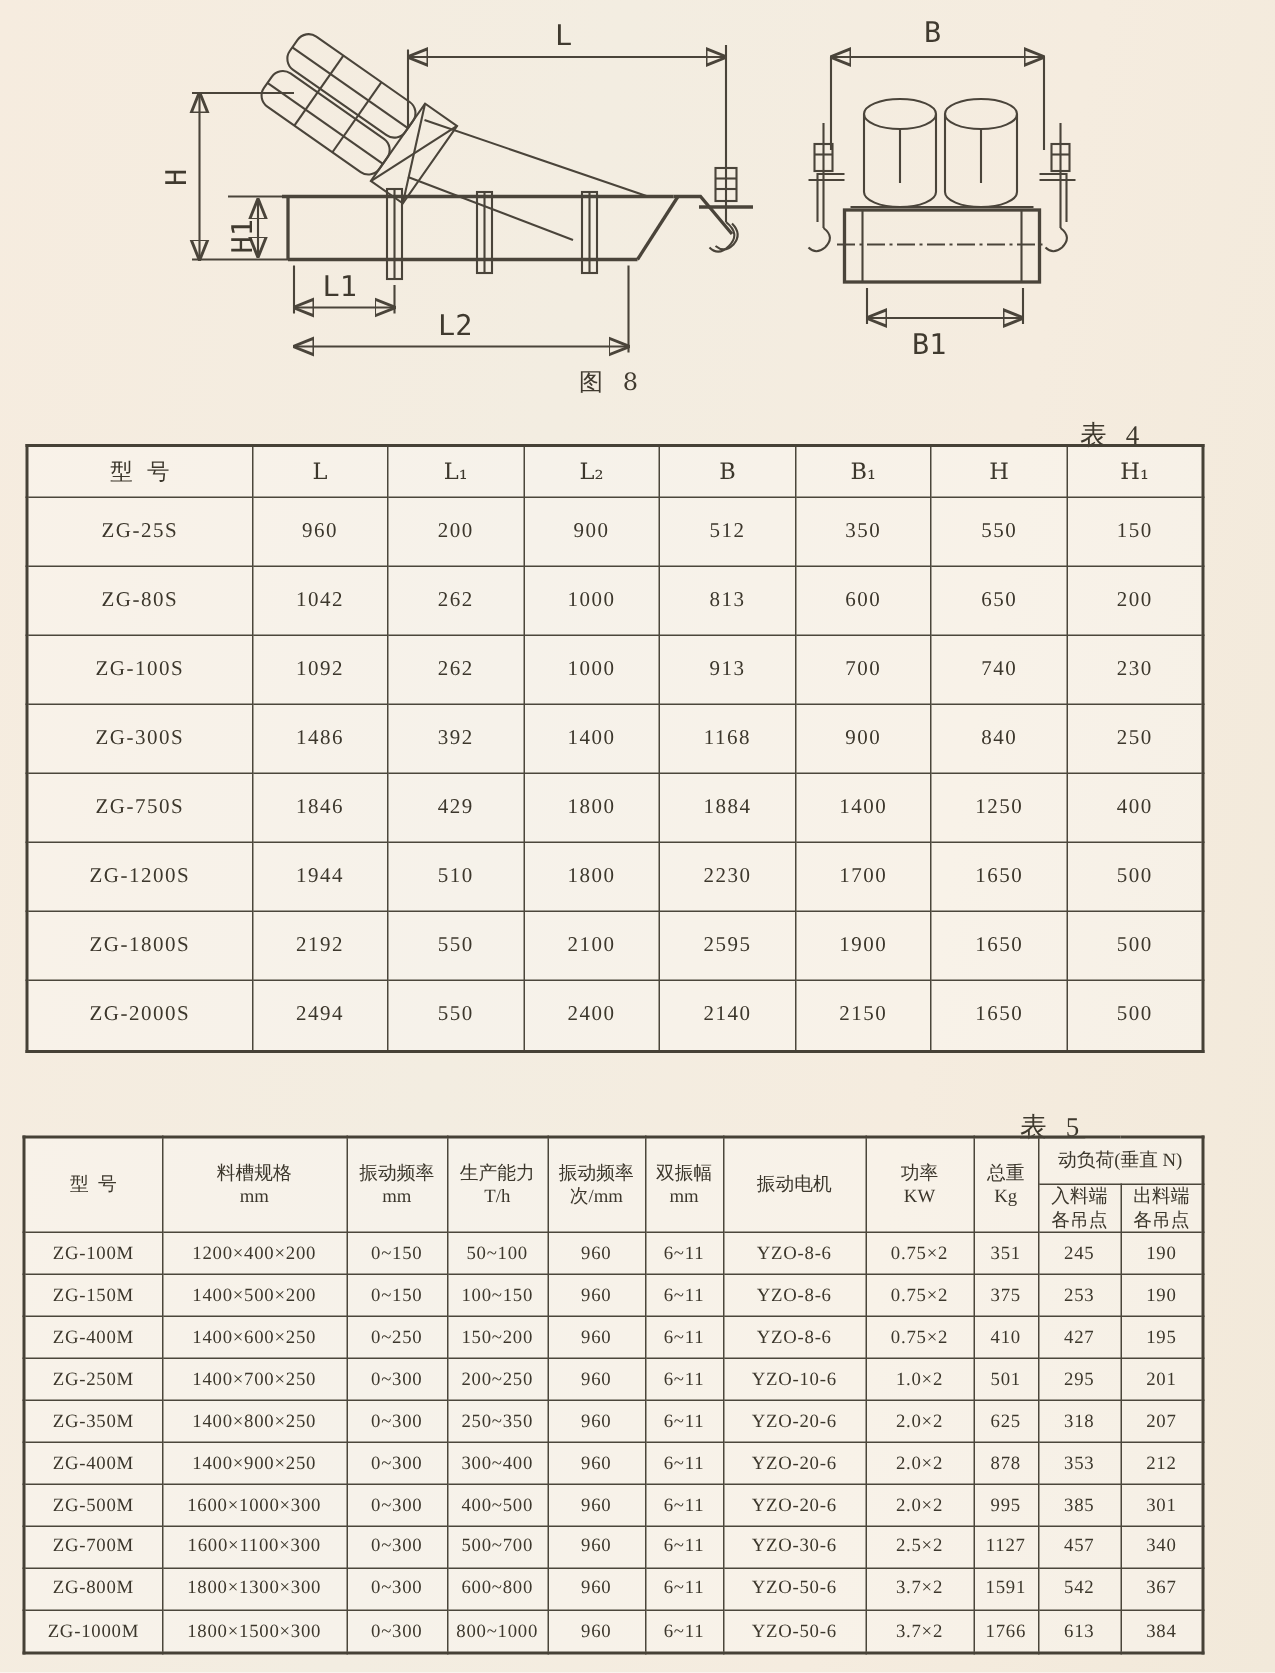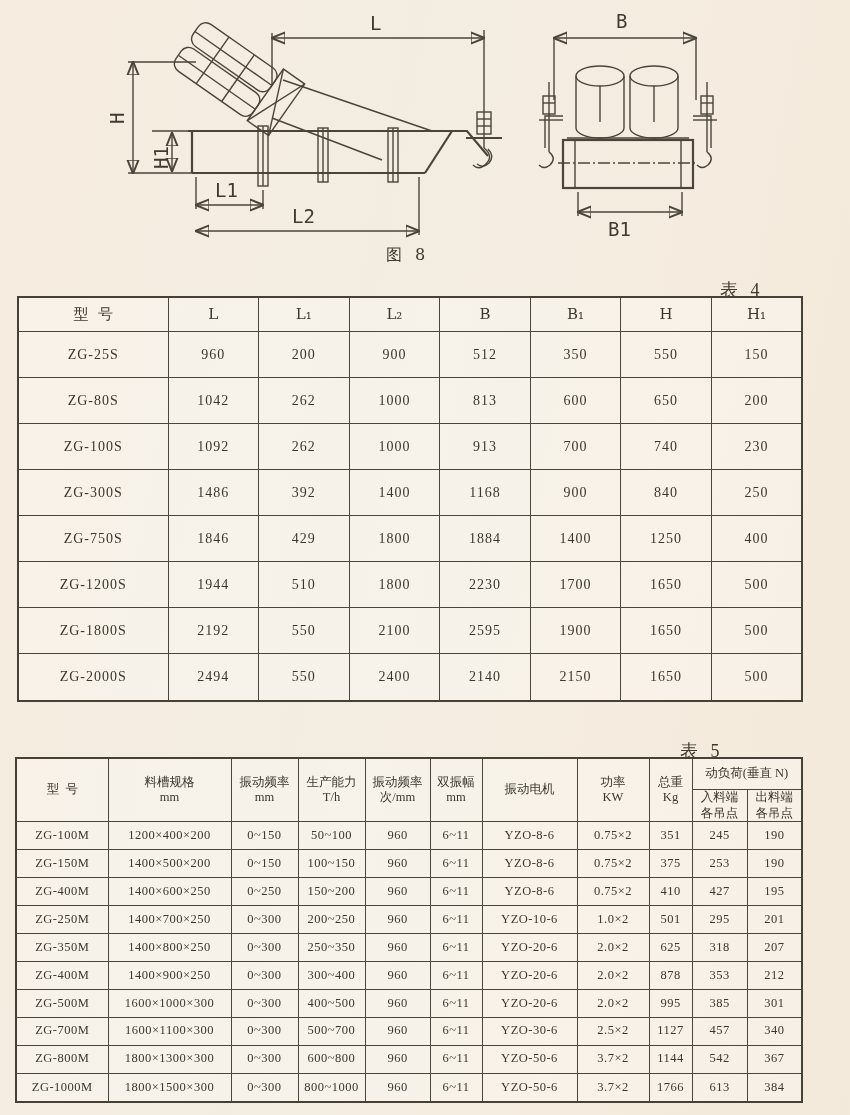--- a/index.html
+++ b/index.html
@@ -426,21 +426,21 @@
         </tr>
         <tr>
           <td>ZG-800M</td>
           <td>1800×1300×300</td>
           <td>0~300</td>
           <td>600~800</td>
           <td>960</td>
           <td>6~11</td>
           <td>YZO-50-6</td>
           <td>3.7×2</td>
-          <td>1144</td>
+          <td>1591</td>
           <td>542</td>
           <td>367</td>
         </tr>
         <tr>
           <td>ZG-1000M</td>
           <td>1800×1500×300</td>
           <td>0~300</td>
           <td>800~1000</td>
           <td>960</td>
           <td>6~11</td>

